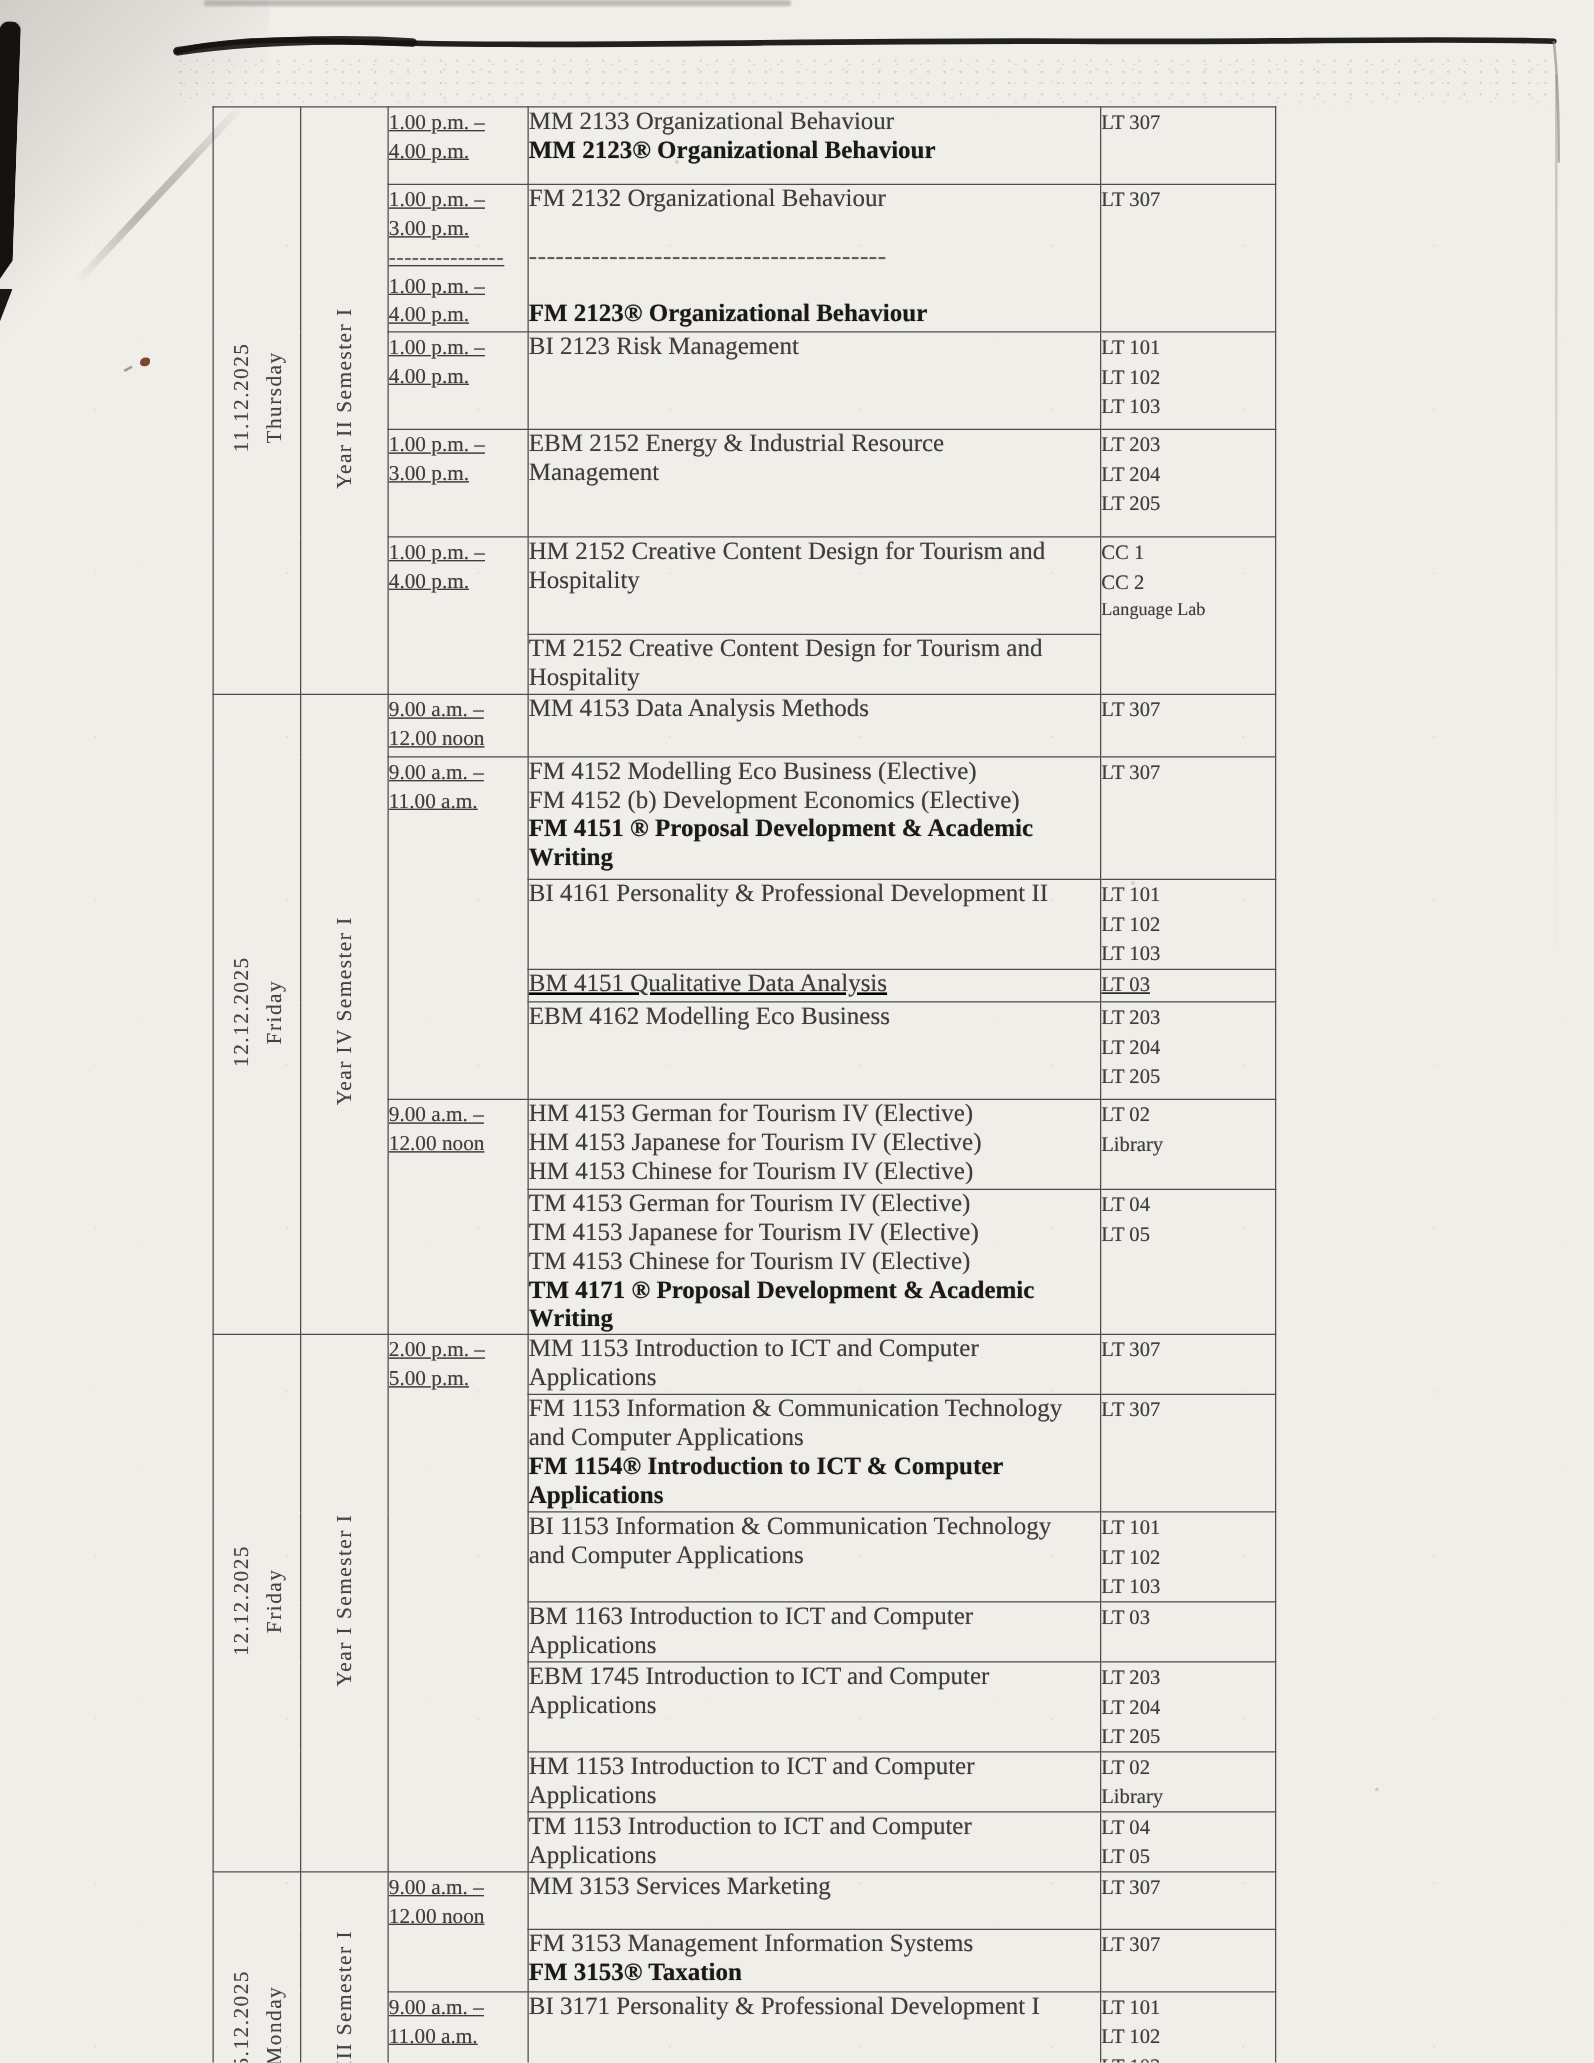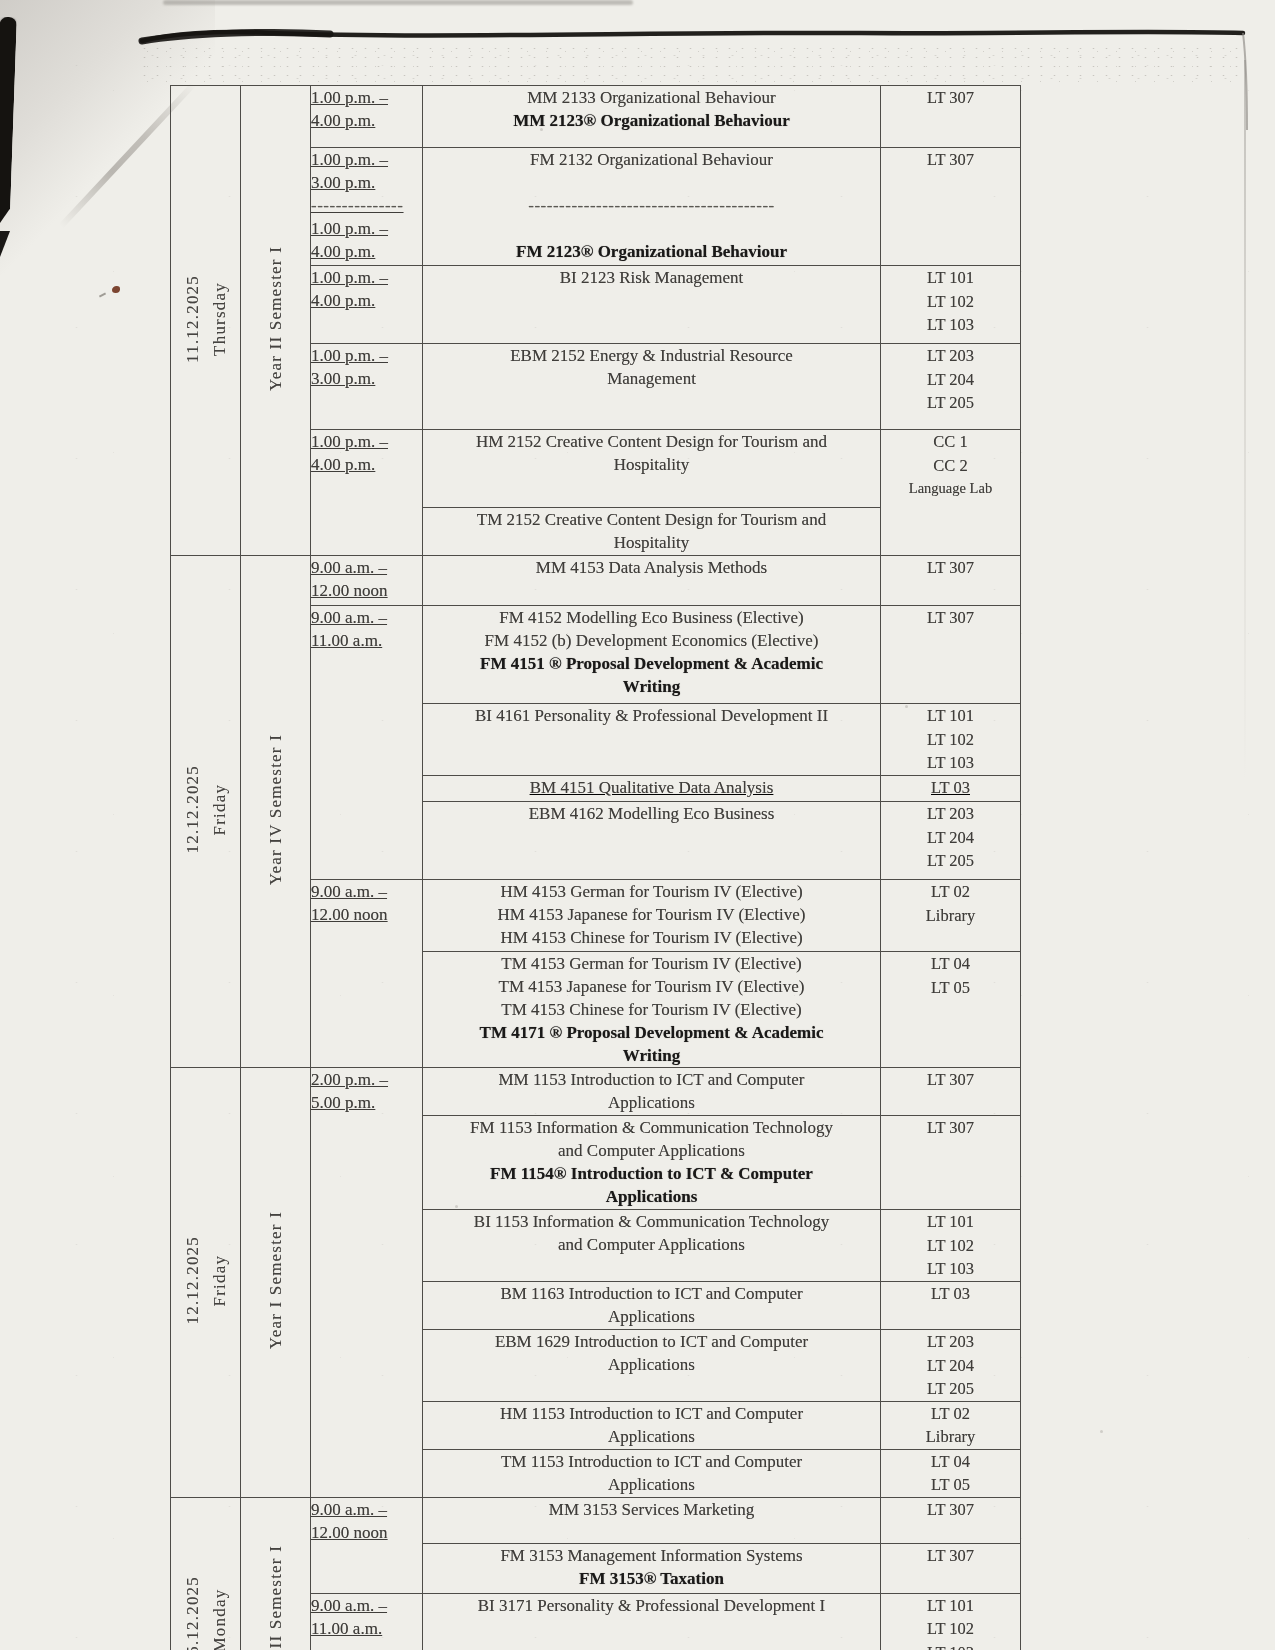--- a/index.html
+++ b/index.html
@@ -6,22 +6,22 @@
   body{width:1275px;height:1650px;overflow:hidden;background:var(--paper,#efeee9);
        font-family:"Liberation Serif","DejaVu Serif",serif;}
   .page{position:relative;width:1275px;height:1650px;overflow:hidden;}
 
   
   table.tt{position:absolute;left:170px;top:85px;width:850px;border-collapse:collapse;
            table-layout:fixed;background:transparent;}
   table.tt td{border:1.6px solid var(--border,#4e4c48);padding:0;vertical-align:top;
               color:var(--ink,#3f3d3a);}
   .time-cell{padding:4px 2px 2px 9px;font-size:17px;color:#474542;text-decoration:underline;}
-  .course-cell{padding:4px 4px 2px 10px;font-size:17px;text-align:center;}
-  .loc-cell{padding:4px 2px 2px 2px;text-align:center;font-size:16.5px;}
+  .course-cell{padding:4px 4px 2px 10px;font-size:20px;}
+  .loc-cell{padding:4px 2px 2px 2px;text-align:left;font-size:16.5px;}
   .ln{line-height:23px;white-space:nowrap;overflow:hidden;
       text-shadow:0 0 .6px rgba(40,38,35,.45);}
   .ln.b{font-weight:700;color:var(--ink-bold,#1a1918);text-shadow:0 0 .8px rgba(0,0,0,.5);}
   .ln.dash{color:#5a5852;letter-spacing:.5px;}
   .loc-cell .ln{line-height:23.5px;}
   .ln.loc-small{font-size:14.5px;}
   .vert-cell{vertical-align:middle !important;text-align:center;}
   .vert{display:inline-block;writing-mode:vertical-rl;transform:rotate(180deg);
         font-size:17px;color:#454340;letter-spacing:1.2px;
         text-shadow:0 0 .6px rgba(40,38,35,.4);}
@@ -303,21 +303,21 @@
           <td class="course-cell">
             <div class="ln">BM 1163 Introduction to ICT and Computer</div>
             <div class="ln">Applications</div>
           </td>
           <td class="loc-cell" rowspan="1">
             <div class="ln">LT 03</div>
           </td>
         </tr>
         <tr style="height: 70px;">
           <td class="course-cell">
-            <div class="ln">EBM 1629 Introduction to ICT and Computer</div>
+            <div class="ln">EBM 1745 Introduction to ICT and Computer</div>
             <div class="ln">Applications</div>
           </td>
           <td class="loc-cell" rowspan="1">
             <div class="ln">LT 203</div>
             <div class="ln">LT 204</div>
             <div class="ln">LT 205</div>
           </td>
         </tr>
         <tr style="height: 48px;">
           <td class="course-cell">

